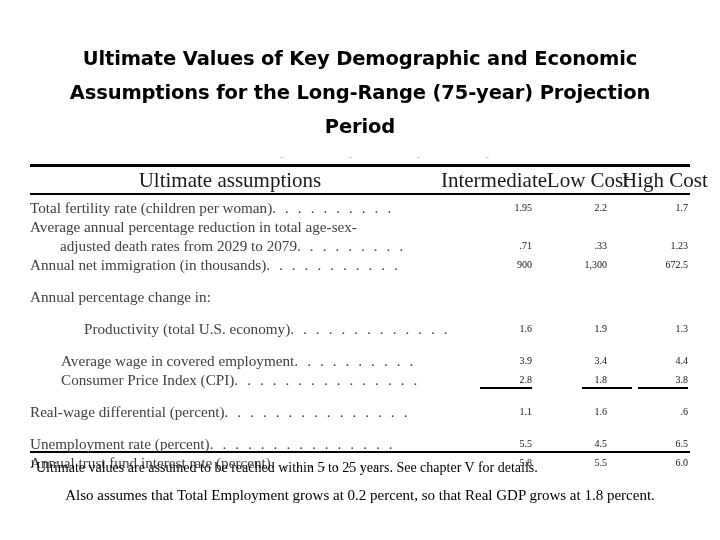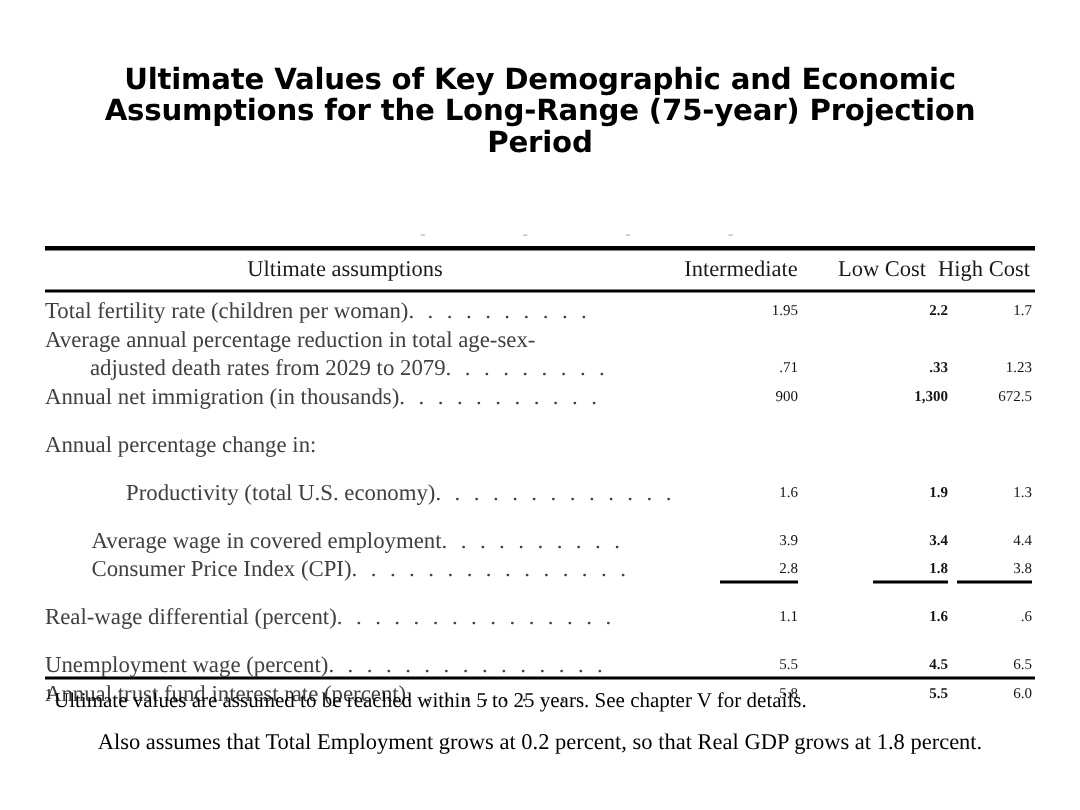--- a/index.html
+++ b/index.html
@@ -19,21 +19,21 @@
   
   #slide-title {
     position: absolute;
     left: 40px;
     top: 42px;
     width: 640px;
     text-align: center;
     font-family: "DejaVu Sans", "Liberation Sans", sans-serif;
     font-weight: bold;
     font-size: 19.5px;
-    line-height: 21px;
+    line-height: 34px;
     letter-spacing: -0.15px;
     color: #000;
   }
 
   
   #table-block {
     position: absolute;
     left: 30px;
     top: 150px;
     width: 660px;
@@ -77,21 +77,21 @@
     left: 0;
     top: 301px;
     width: 660px;
     height: 2.2px;
     background: #000;
   }
 
   
   .hdr {
     position: absolute;
-    font-size: 15px;
+    font-size: 21px;
     line-height: 19px;
     white-space: nowrap;
     color: #1a1a1a;
   }
   #hdr-assumptions { left: 0;   top: 21px; width: 400px; text-align: center; }
   #hdr-intermediate { left: 408px; top: 21px; width: 112px; text-align: center; }
   #hdr-lowcost     { left: 510px; top: 21px; width: 96px;  text-align: center; }
   #hdr-highcost    { left: 592px; top: 21px; width: 68px;  text-align: center; }
 
   
@@ -131,21 +131,21 @@
 
   .val {
     position: absolute;
     top: 0;
     font-size: 10px;
     line-height: 19px;
     text-align: right;
     color: #141414;
   }
   .val.c1 { left: 400px; width: 102px; }
-  .val.c2 { left: 506px; width: 96px; font-weight: bold; }
+  .val.c2 { left: 481px; width: 96px; }
   .val.c3 { left: 598px; width: 60px; }
 
   .row.tall .val { top: 19px; }
 
   
   .sub-rule {
     position: absolute;
     height: 2.2px;
     background: #000;
     top: 17px;
@@ -254,21 +254,21 @@
     </div>
 
     <div class="row gap-before">
       <div class="label"><span>Real-wage differential (percent)</span><span class="leaders">. . . . . . . . . . . . . . .</span></div>
       <div class="val c1">1.1</div>
       <div class="val c2">1.6</div>
       <div class="val c3">.6</div>
     </div>
 
     <div class="row gap-before">
-      <div class="label"><span>Unemployment wage (percent)</span><span class="leaders">. . . . . . . . . . . . . . .</span></div>
+      <div class="label"><span>Unemployment rate (percent)</span><span class="leaders">. . . . . . . . . . . . . . .</span></div>
       <div class="val c1">5.5</div>
       <div class="val c2">4.5</div>
       <div class="val c3">6.5</div>
     </div>
 
     <div class="row">
       <div class="label"><span>Annual trust fund interest rate (percent)</span><span class="leaders">. . . . . . . . .</span></div>
       <div class="val c1">5.8</div>
       <div class="val c2">5.5</div>
       <div class="val c3">6.0</div>

